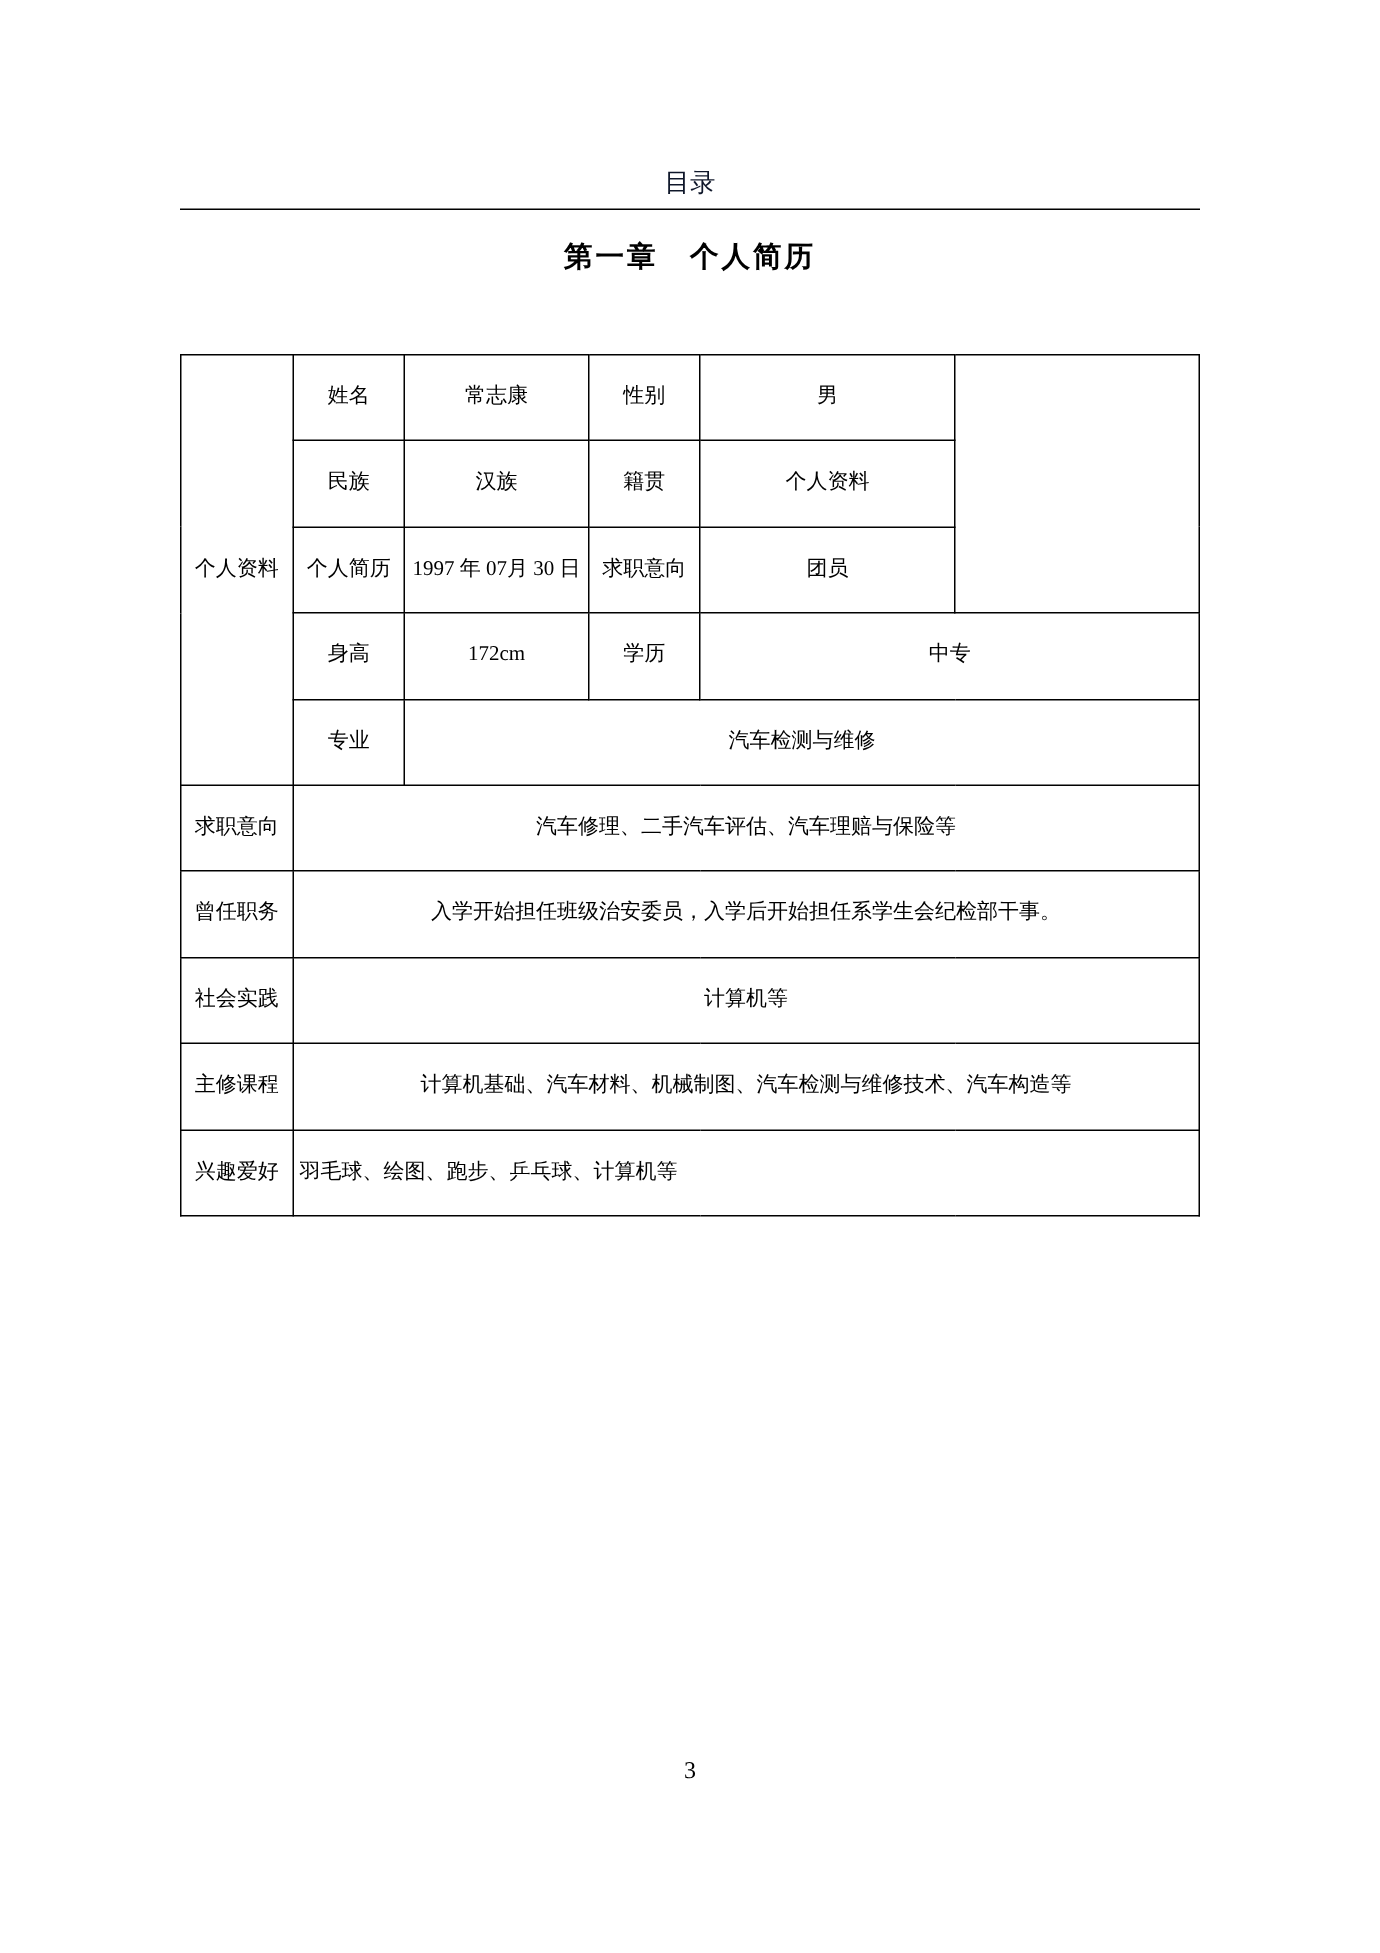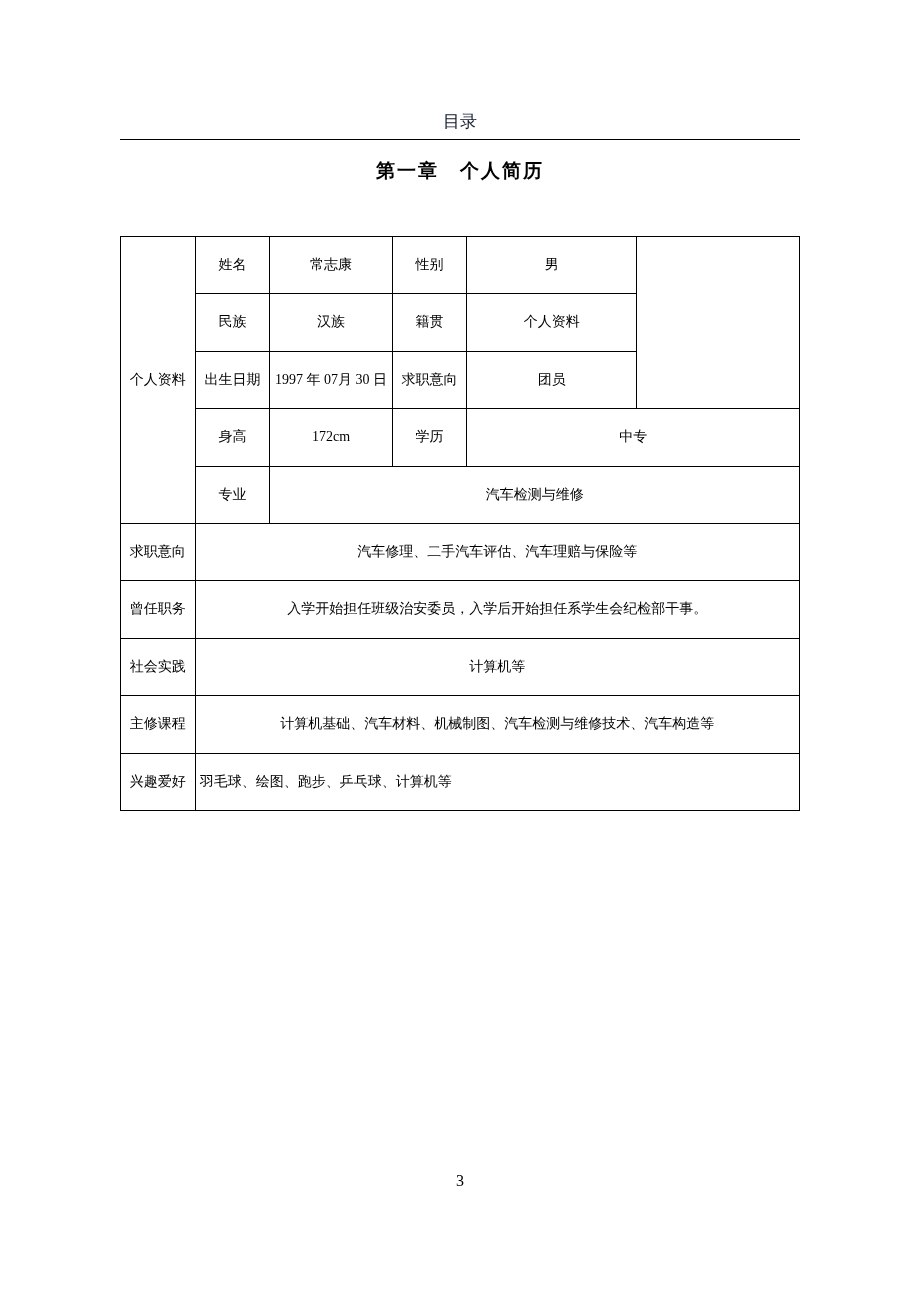--- a/index.html
+++ b/index.html
@@ -98,21 +98,21 @@
       <td>男</td>
       <td rowspan="3"></td>
     </tr>
     <tr>
       <td>民族</td>
       <td>汉族</td>
       <td>籍贯</td>
       <td>个人资料</td>
     </tr>
     <tr>
-      <td class="two-line">出生日期</td>
+      <td class="two-line">个人简历</td>
       <td class="two-line">1997 年 07月 30 日</td>
       <td class="two-line">求职意向</td>
       <td>团员</td>
     </tr>
     <tr>
       <td>身高</td>
       <td>172cm</td>
       <td>学历</td>
       <td colspan="2">中专</td>
     </tr>

